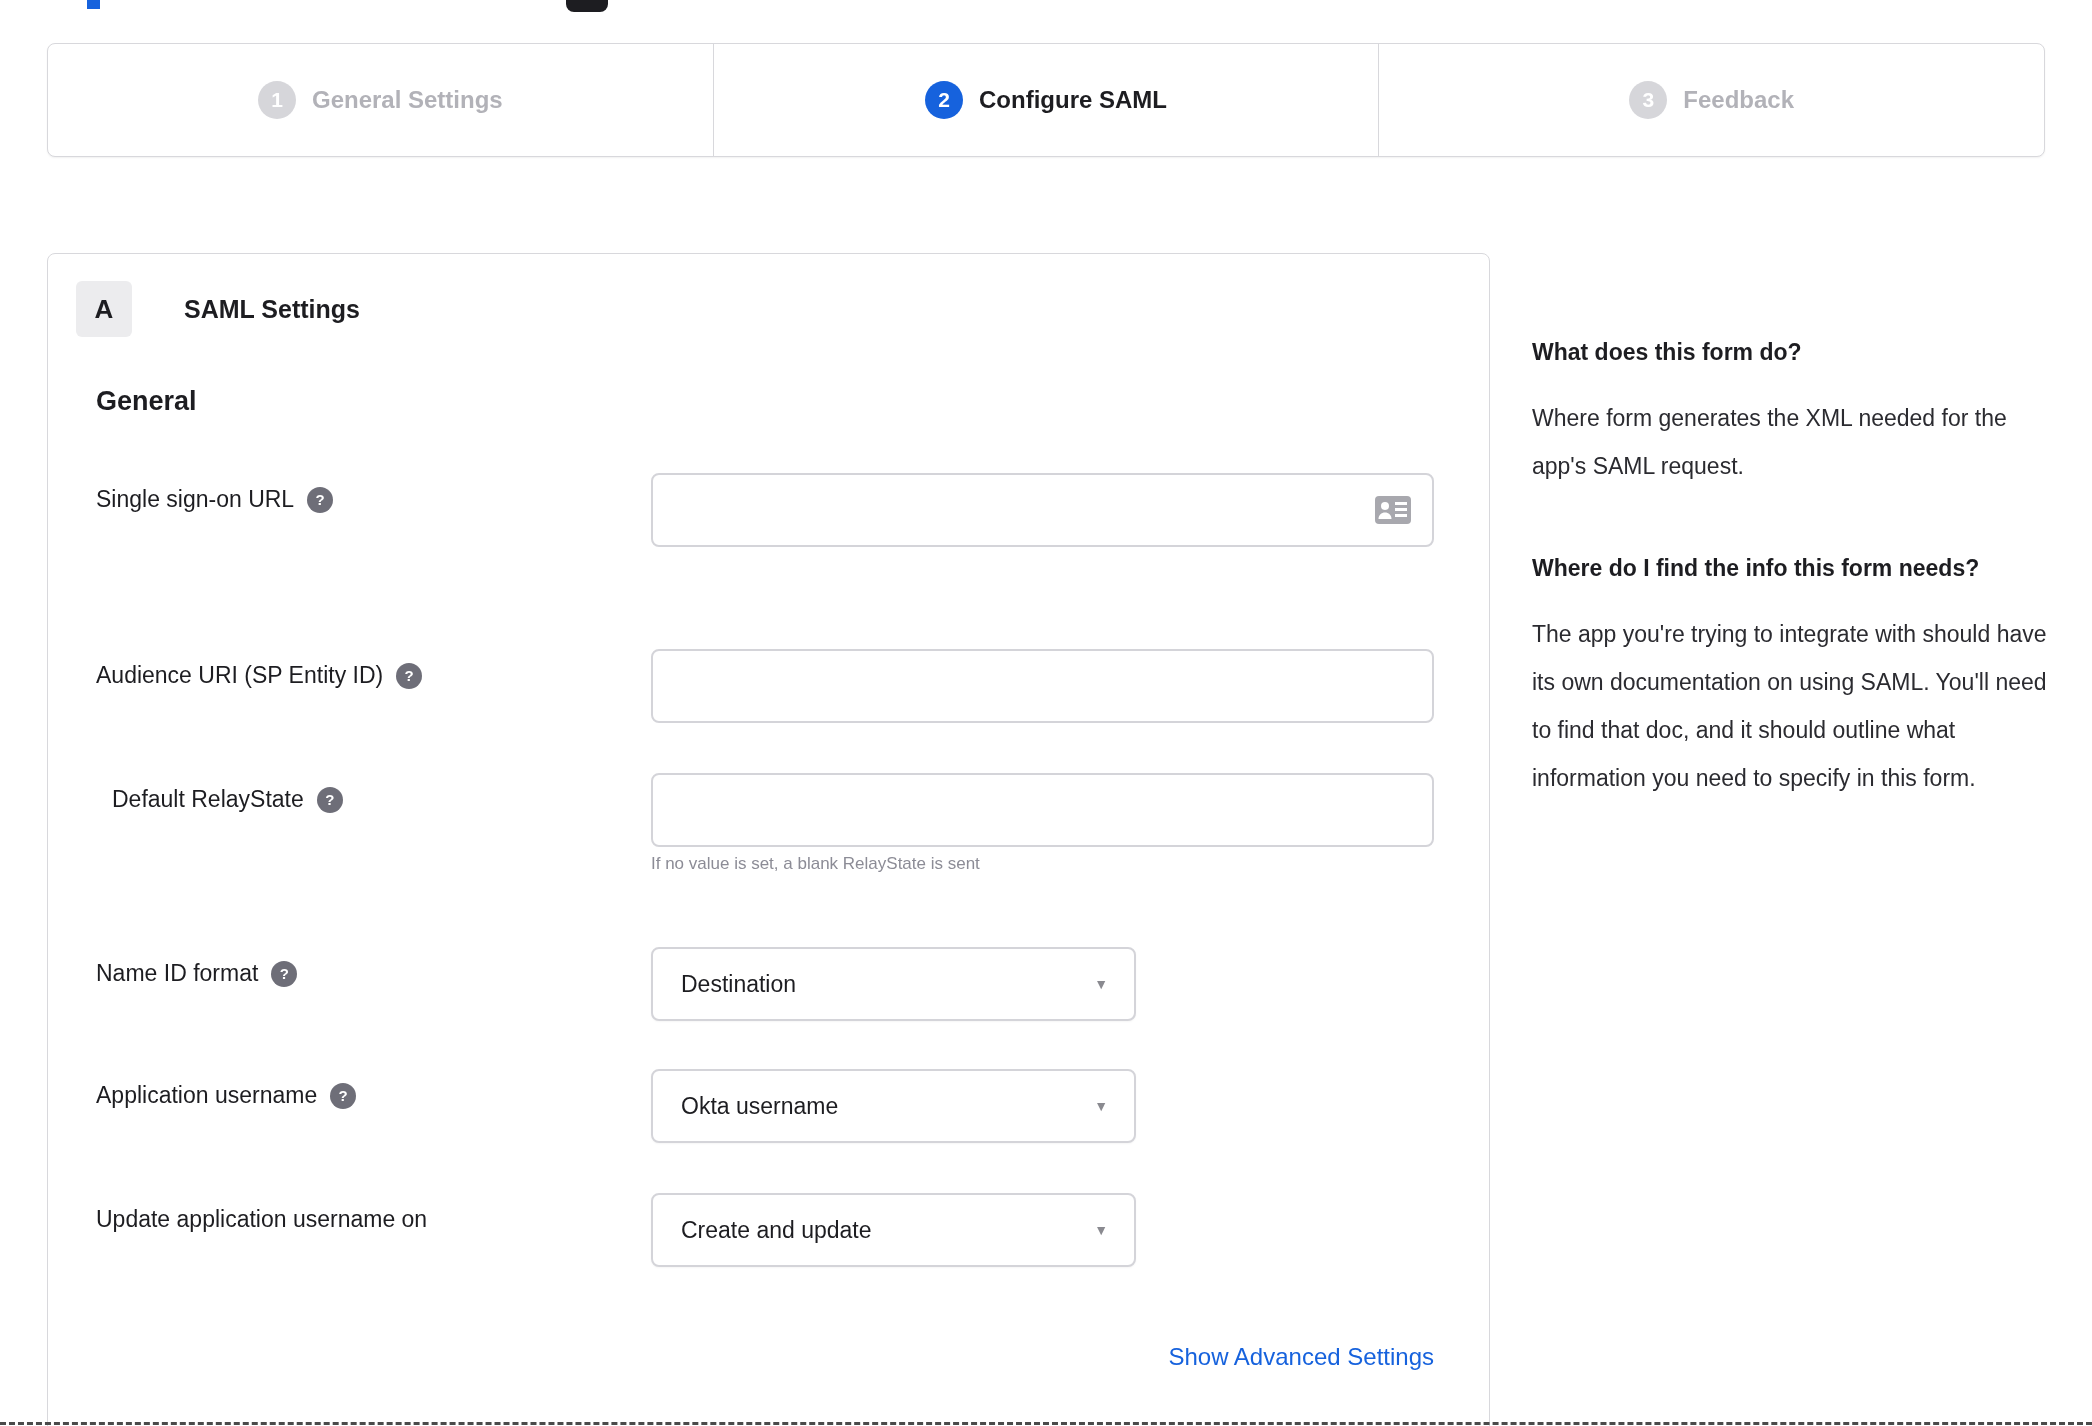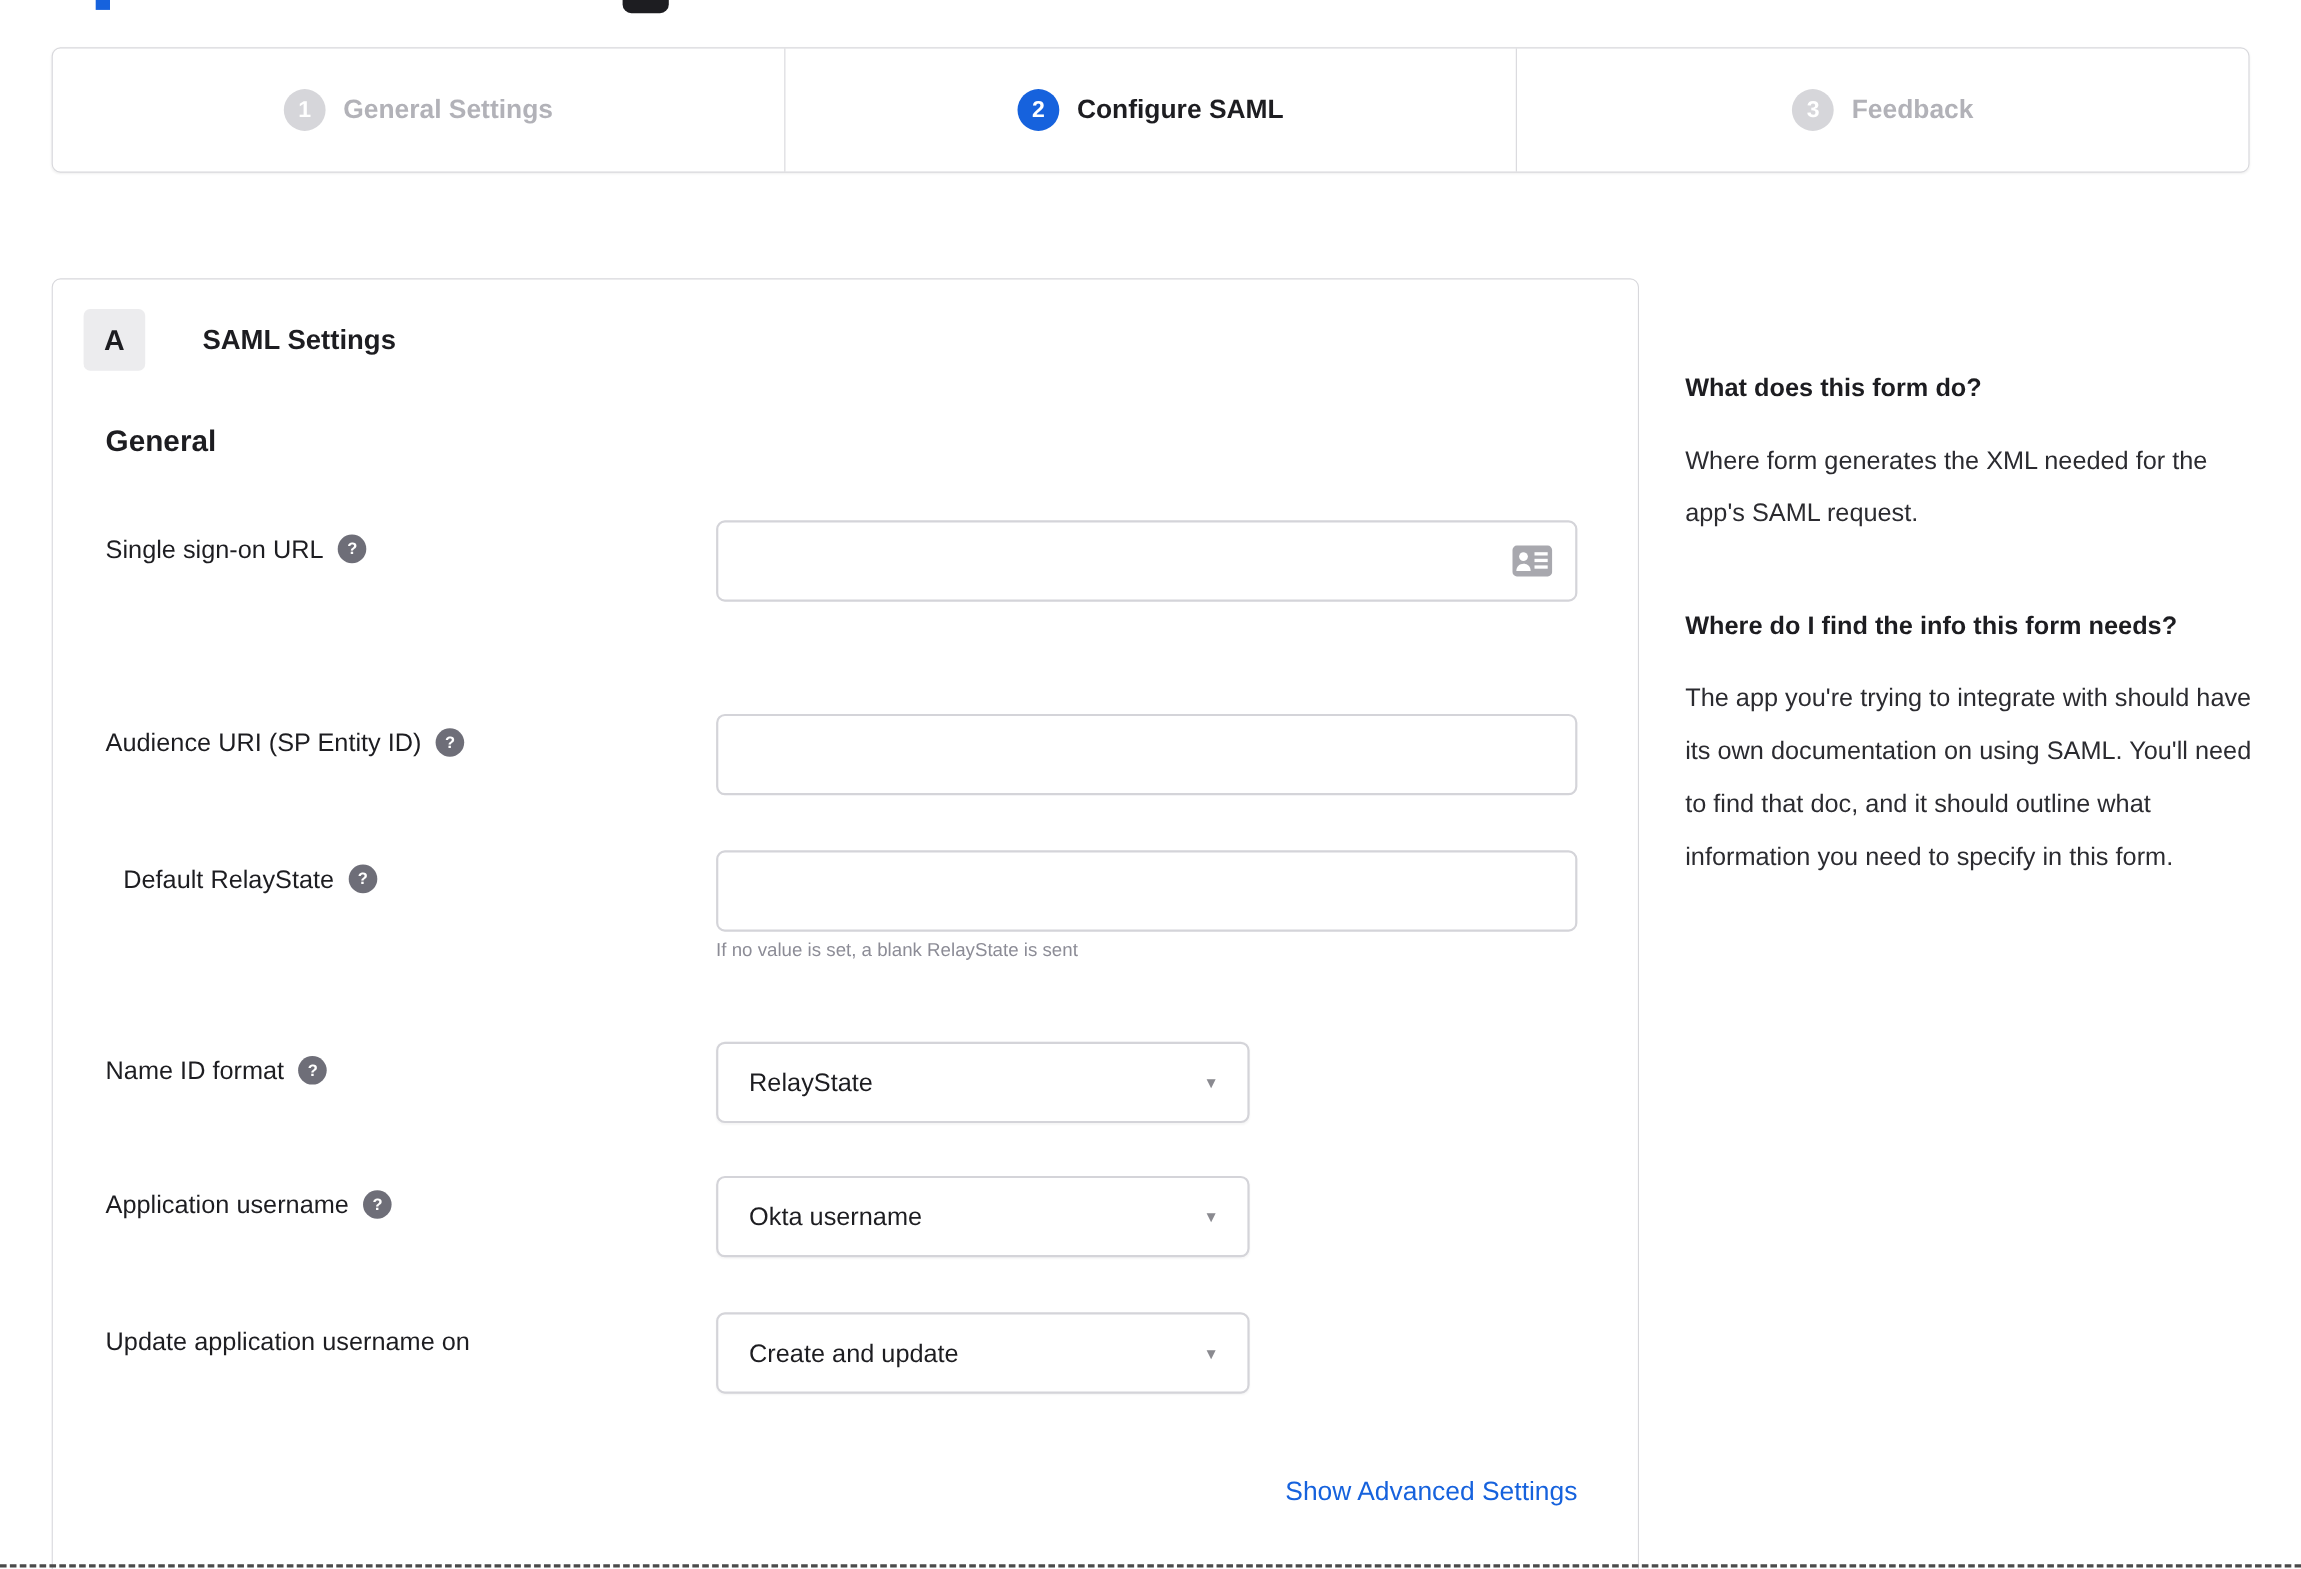--- a/index.html
+++ b/index.html
@@ -28,21 +28,21 @@
     background: #fff; border: 1px solid #d8d8dc; border-radius: 8px; }
   .panel-header { position: absolute; left: 75px; top: 280px; display: flex; align-items: center; gap: 52px; }
   .section-badge { width: 56px; height: 56px; background: #ececee; border-radius: 6px;
     display: flex; align-items: center; justify-content: center; font-size: 26px; font-weight: bold; color: #1d1d21; }
   .section-title { font-size: 25px; font-weight: bold; color: #1d1d21; }
   .group-heading { position: absolute; left: 95px; top: 385px; font-size: 27px; font-weight: bold; }
 
   
   .row { position: absolute; left: 0; width: 1443px; }
   .row-label { position: absolute; left: 95px; top: 13px; font-size: 23px; color: #1d1d21;
-    display: flex; align-items: flex-start; gap: 13px; white-space: nowrap; }
+    display: flex; align-items: center; gap: 13px; white-space: nowrap; }
   .help-icon { width: 26px; height: 26px; border-radius: 50%; background: #6e6e78; color: #fff;
     font-size: 15px; font-weight: bold; display: inline-flex; align-items: center; justify-content: center; flex: 0 0 auto; }
   .field { position: absolute; left: 650px; top: 0; }
 
   .text-input { width: 783px; height: 74px; border: 2px solid #d4d4d9; border-radius: 8px;
     background: #fff; font-size: 23px; font-family: inherit; color: #1d1d21; padding: 0 70px 0 24px; outline: none; }
   .input-wrap { position: relative; width: 783px; }
   .input-icon { position: absolute; right: 22px; top: 22px; width: 38px; height: 30px; }
 
   .select-box { width: 485px; height: 74px; border: 2px solid #d4d4d9; border-radius: 8px; background: #fff;
@@ -141,21 +141,21 @@
   </div>
   <div class="hint" style="left:603px; top:600px; position:absolute;">If no value is set, a blank RelayState is sent</div>
 
   <div class="row" style="top:693px;">
     <div class="row-label" style="left:48px;">
       <span>Name ID format</span>
       <span class="help-icon">?</span>
     </div>
     <div class="field" style="left:603px;">
       <div class="select-box">
-        <span>RelayState</span>
+        <span>Destination</span>
         <span class="chevron">▼</span>
       </div>
     </div>
   </div>
 
   <div class="row" style="top:815px;">
     <div class="row-label" style="left:48px;">
       <span>Application username</span>
       <span class="help-icon">?</span>
     </div>

